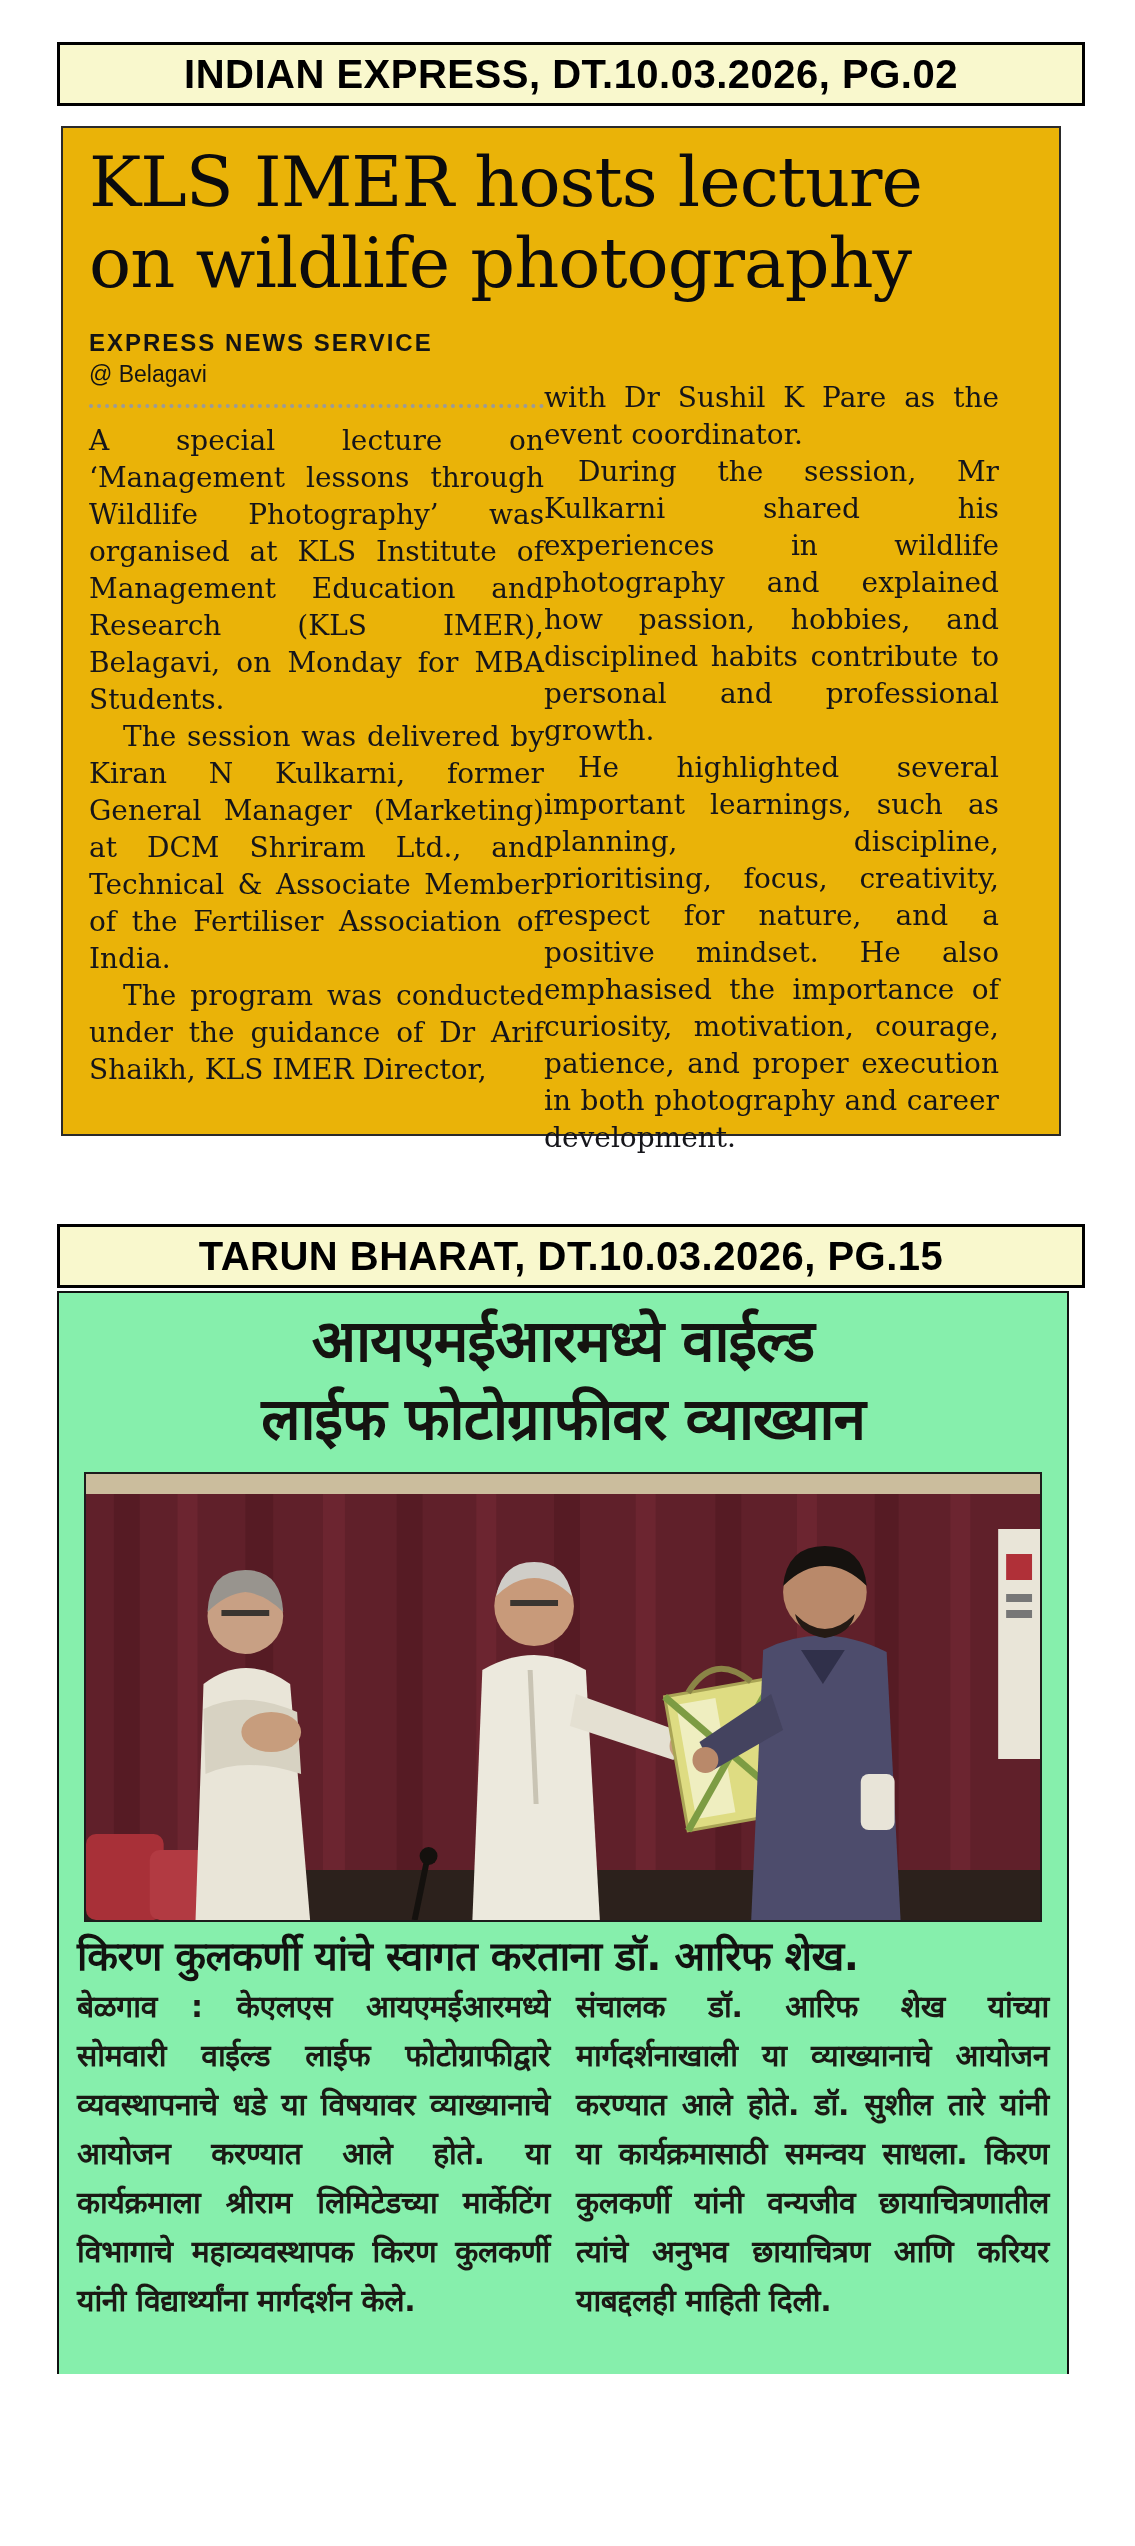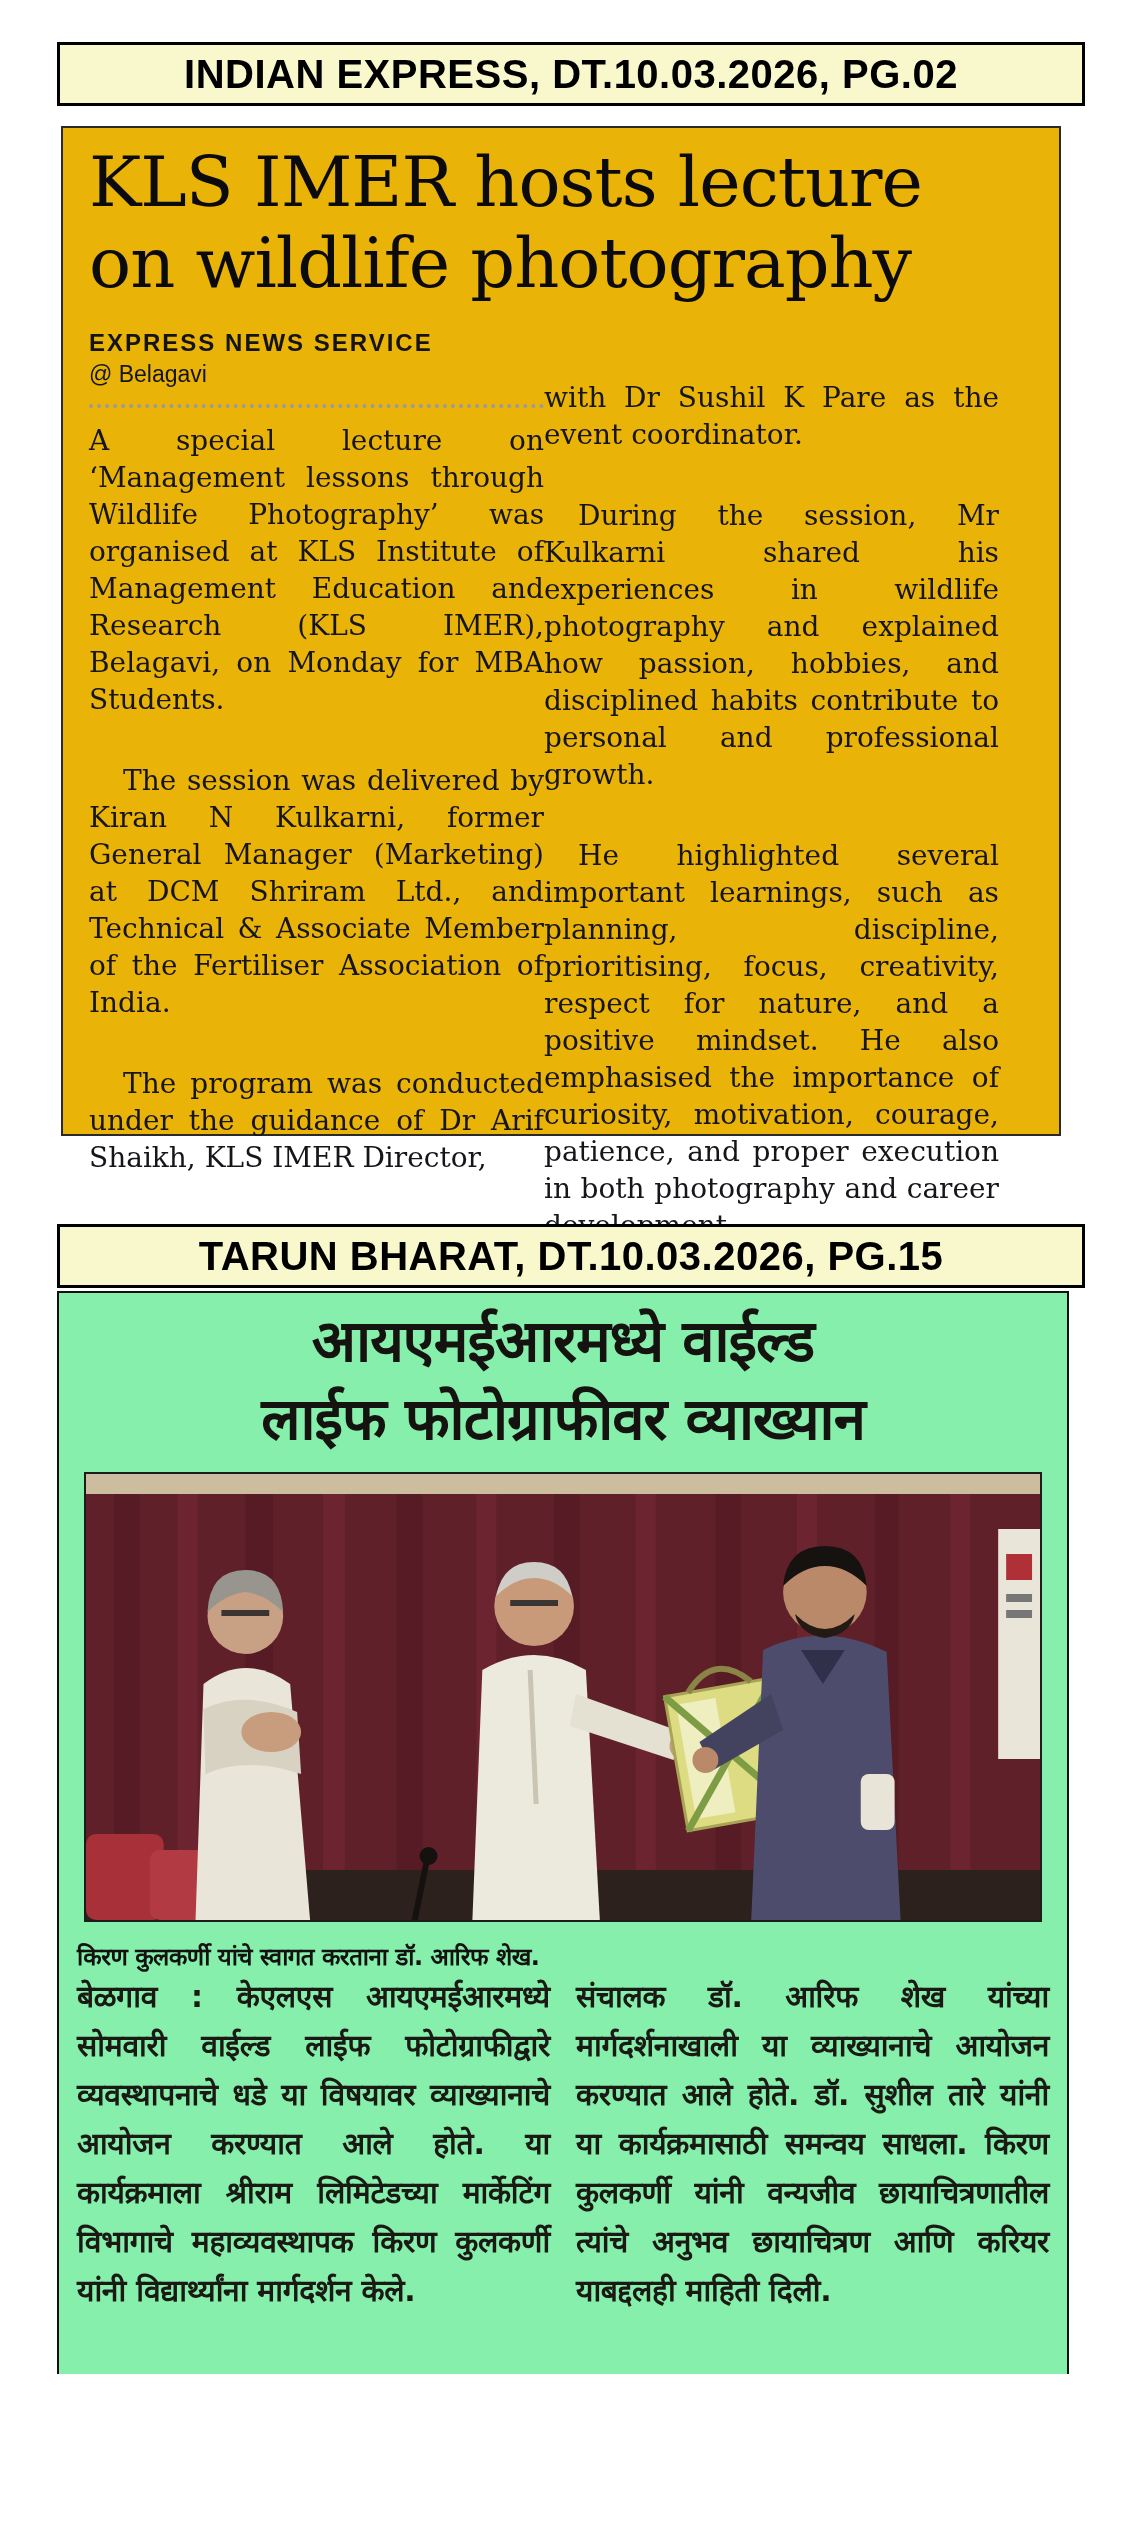--- a/index.html
+++ b/index.html
@@ -34,42 +34,42 @@
   .byline{
     font-family:"Liberation Sans",sans-serif;font-weight:bold;
     font-size:24px;letter-spacing:2px;color:#141414;
   }
   .byline-loc{font-size:23px;margin-top:4px;font-weight:500;letter-spacing:0;}
   .dotted-rule{border:none;border-top:4px dotted #9a9a98;margin:16px 0 14px 0;}
   .body-en p{
     font-family:"DejaVu Serif","Liberation Serif",serif;
     font-size:28px;line-height:37px;text-align:justify;margin:0;color:#15151a;
   }
-  .body-en p.indent{text-indent:34px;margin-top:44px;}
+  .body-en p.indent{text-indent:34px;}
   #article1 .col-right{padding-top:50px;}
 
   
   #article2{
     position:absolute;left:57px;top:1291px;width:1012px;height:1242px;
     background:#86efac;border:2px solid #111;box-sizing:border-box;
     padding:10px 18px 0 18px;
   }
   .headline-mr{
     text-align:center;font-family:"DejaVu Sans",sans-serif;
     font-weight:bold;font-size:58px;line-height:1.34;color:#151310;
     letter-spacing:-1px;
   }
   #photo-frame{
     margin:14px auto 0 auto;width:958px;height:450px;
     border:2px solid #1c1c1c;box-sizing:border-box;background:#5e1f28;
   }
   #photo-frame svg{display:block;width:100%;height:100%;}
   .photo-caption{
-    margin-top:17px;font-family:"DejaVu Sans",sans-serif;font-weight:bold;
-    font-size:24px;color:#131210;letter-spacing:-0.5px;
+    margin-top:5px;font-family:"DejaVu Sans",sans-serif;font-weight:bold;
+    font-size:40px;color:#131210;letter-spacing:-0.5px;
   }
   #article2 .cols{display:flex;gap:26px;margin-top:0;}
   #article2 .col{width:475px;}
   .body-mr{
     font-family:"DejaVu Sans",sans-serif;font-weight:600;
     font-size:30px;line-height:49px;text-align:justify;color:#1b1914;
     margin:0;letter-spacing:-0.3px;
   }
   .dateline{font-weight:bold;}
 </style>

